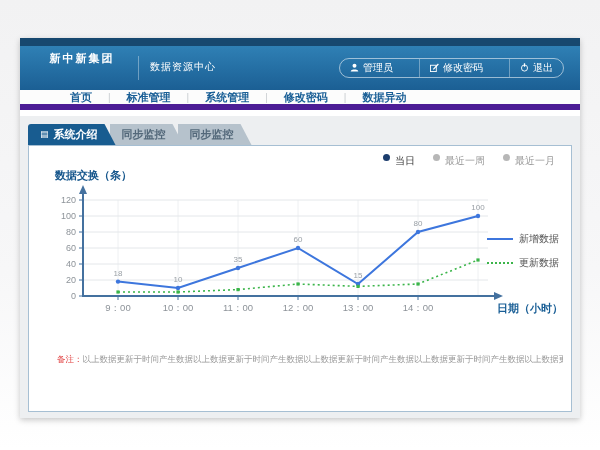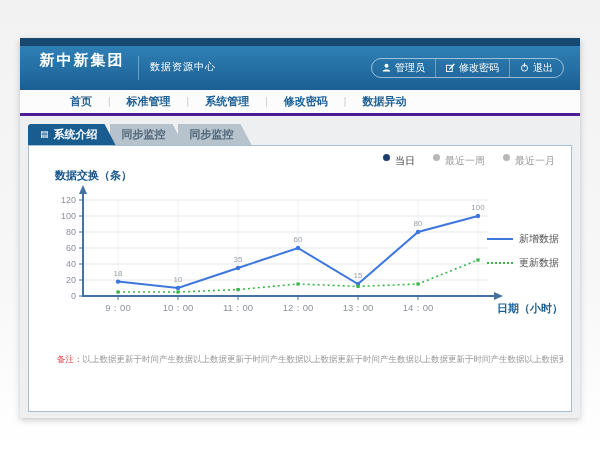--- a/index.html
+++ b/index.html
@@ -8,29 +8,29 @@
     background:linear-gradient(#f2f2f3 0%, #f7f7f8 60%, #ffffff 100%); }
   .window { position:absolute; left:20px; top:38px; width:560px; height:380px;
     background:#fff; box-shadow:0 2px 6px rgba(0,0,0,.22); }
   .topstrip { height:8px; background:#17486f; }
   .header { position:relative; height:44px;
     background:linear-gradient(#2f80b5, #1b5f94); color:#fff; }
   .logo { position:absolute; left:16px; top:4px; width:92px; text-align:center; }
   .brand { font-size:15px; font-weight:bold; letter-spacing:.5px; position:relative; display:inline-block; }
   .brand::after { content:""; position:absolute; left:13px; top:-2px; width:9px; height:5px;
     border-top:2px solid #7ec242; border-radius:50%; transform:rotate(-12deg); }
-  .company { font-size:15px; font-weight:bold; letter-spacing:2px; margin-top:1px; }
+  .company { font-size:11px; font-weight:bold; letter-spacing:2px; margin-top:1px; }
   .divider-v { position:absolute; left:118px; top:10px; width:1px; height:24px; background:rgba(255,255,255,.35); }
   .app-title { position:absolute; left:130px; top:14px; font-size:10px; letter-spacing:1px;font-family:Liberation Mono, monospace; }
   .user-pill { position:absolute; right:16px; top:12px; height:20px; display:flex; align-items:flex-start;
-    border:1px solid rgba(255,255,255,.55); border-radius:10px; overflow:hidden; }
+    border:1px solid rgba(255,255,255,.55); border-radius:10px; overflow:hidden;gap:16px; }
   .pill-item { display:flex; align-items:center; gap:4px; padding:0 10px; height:100%;
     font-size:10px; color:#fff; cursor:pointer; }
   .pill-item + .pill-item { border-left:1px solid rgba(255,255,255,.35); }
-  .nav { height:26px; background:#fcfcfc; border-bottom:3px solid #4c1d95;
+  .nav { height:20px; background:#fcfcfc; border-bottom:6px solid #4c1d95;
     display:flex; align-items:center; padding-left:34px; }
   .nav-item { padding:0 16px; font-size:11px; font-weight:bold; color:#1a5f96; cursor:pointer; }
   .nav-sep { color:#c9cdd1; font-size:10px; }
   .content { position:absolute; left:0; top:78px; right:0; bottom:0; background:#edeff1; }
   .tabs { position:absolute; left:8px; top:8px; display:flex; }
   .tab { height:21px; display:flex; align-items:center; gap:5px; padding:0 18px 0 12px;
     font-size:11px; font-weight:bold; cursor:pointer;
     clip-path:polygon(0 0, calc(100% - 11px) 0, 100% 100%, 0 100%);
     background:#b6c2cc; color:#53687a; margin-right:-6px; }
   .tab.active { background:#185c90; color:#fff; border-radius:3px 0 0 0; z-index:2; }

